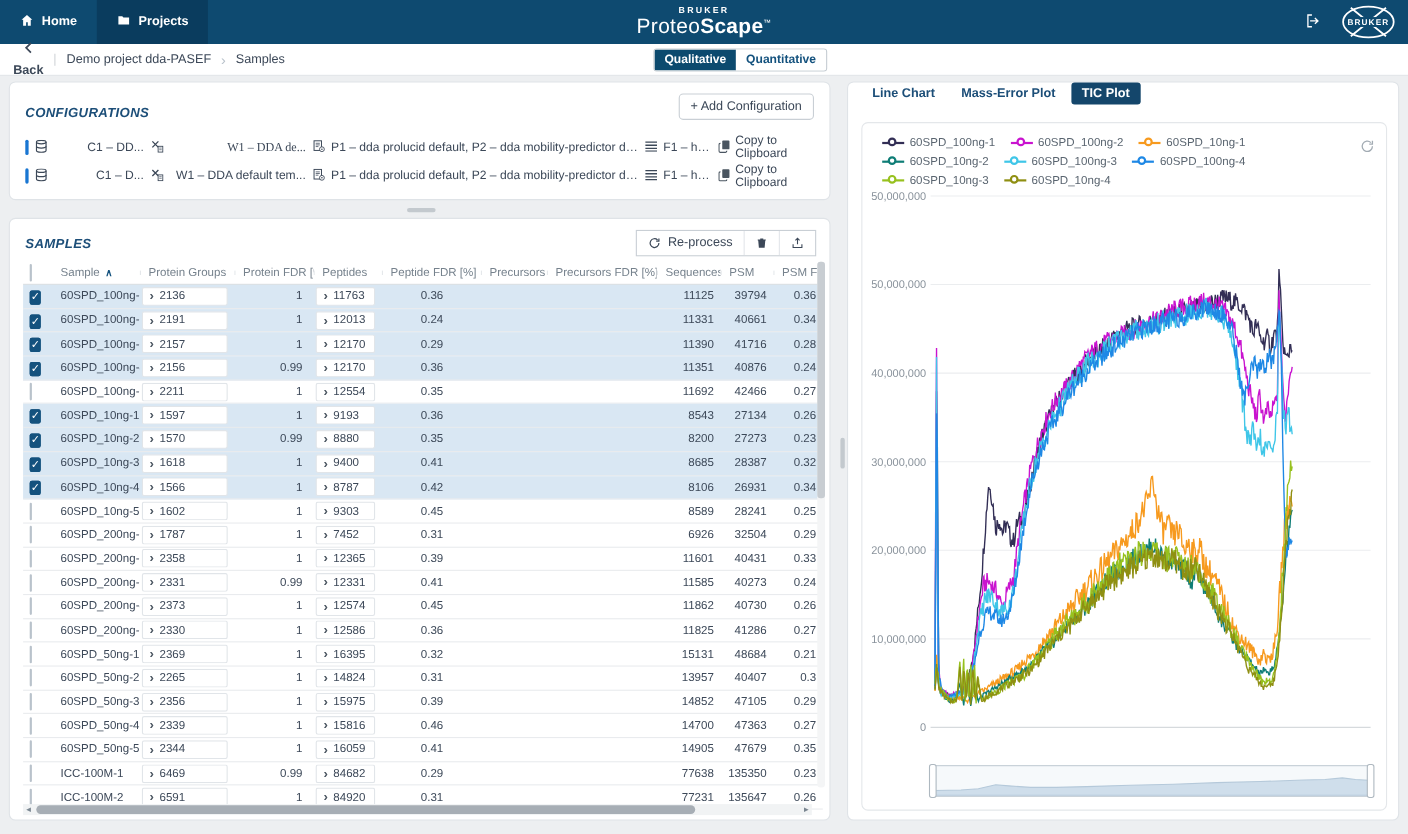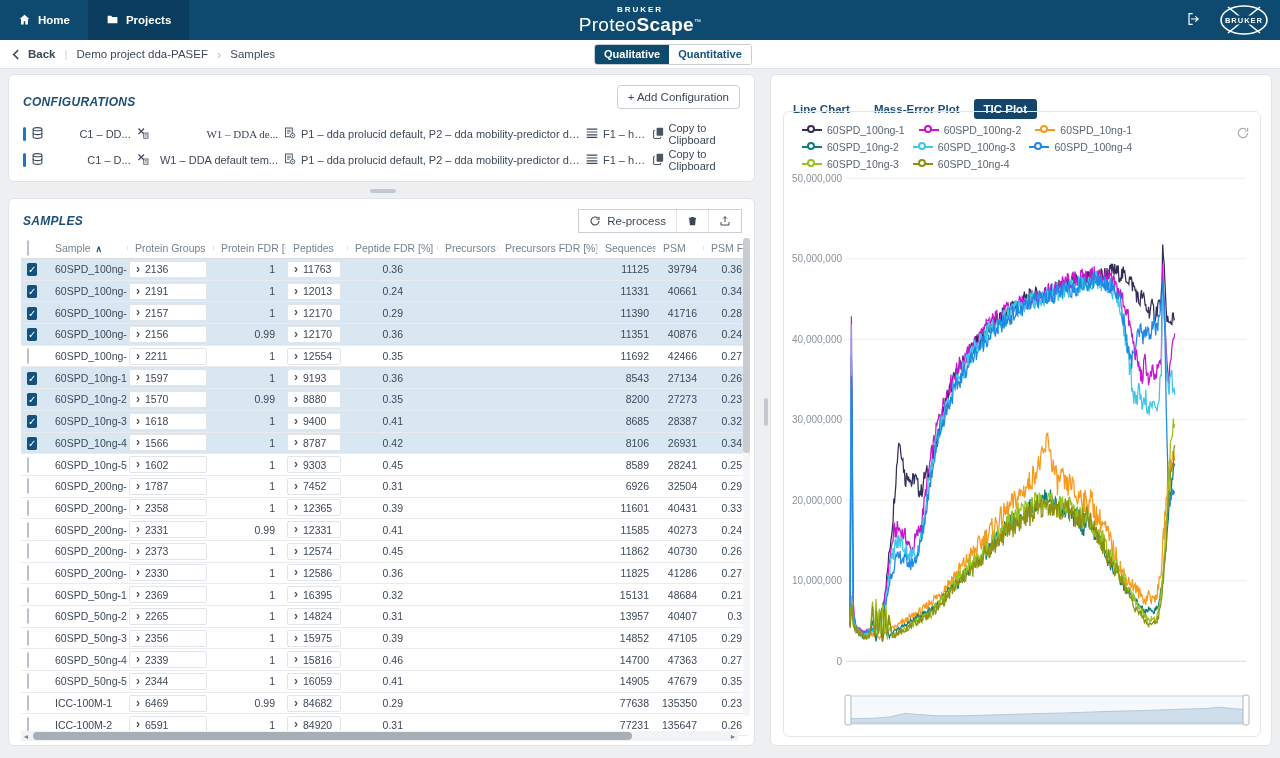--- a/index.html
+++ b/index.html
@@ -14,21 +14,21 @@
   .brand-top { font-size:8px; font-weight:bold; letter-spacing:2px; }
   .brand-main { font-size:19px; margin-top:1px; letter-spacing:.3px; }
   .brand-main b { font-weight:bold; }
   .brand-tm { font-size:7px; vertical-align:super; }
   .nav-right { position:absolute; right:10px; top:0; height:40px; display:flex; align-items:center; gap:16px; }
   .bruker-logo { width:52px; height:34px; }
 
   
   .subheader { position:absolute; left:0; top:40px; width:1280px; height:29px; background:#fff; border-bottom:1px solid #e2e5e8; display:flex; align-items:center; font-size:11.5px; color:#3c4858; }
   .crumb { display:flex; align-items:center; gap:9px; padding-left:12px; }
-  .back { display:flex; align-items:center; gap:9px; font-weight:bold; cursor:pointer; }
+  .back { display:flex; align-items:center; gap:9px; font-weight:bold; cursor:pointer;flex-direction:column; }
   .crumb-div { color:#d0d4d8; }
   .crumb-sep { color:#b9c2cb; font-size:13px; }
   .toggle { position:absolute; left:594px; top:4px; display:flex; border:1px solid #c6cdd3; border-radius:3px; overflow:hidden; height:21px; }
   .toggle span { padding:3px 9px; font-size:11px; font-weight:bold; cursor:pointer; }
   .toggle .on { background:#0c4a6e; color:#fff; }
   .toggle .off { background:#fff; color:#14527e; }
   .sub-right { position:absolute; right:12px; top:0; height:28px; display:flex; align-items:center; gap:22px; }
   .hide-link { display:flex; align-items:center; gap:6px; font-size:11px; color:#3c4858; cursor:pointer; }
 
   
@@ -73,21 +73,21 @@
   .sort { color:#14527e; font-size:9px; font-weight:bold; margin-left:5px; }
 
   .vscroll { position:absolute; right:4px; top:39px; width:7px; height:478px; background:#f4f5f6; border-radius:3px; }
   .vscroll .thumb { position:absolute; top:0; left:0; width:7px; height:215px; background:#c8cdd2; border-radius:3px; }
   .hscroll { position:absolute; left:12px; bottom:4px; right:16px; height:10px; background:#f1f3f4; display:flex; align-items:center; }
   .hscroll .arr { font-size:7px; color:#7a8691; width:10px; text-align:center; }
   .hscroll .track { flex:1; position:relative; height:8px; }
   .hscroll .thumb { position:absolute; left:2px; top:0; width:86%; height:8px; background:#a7aeb5; border-radius:4px; }
 
   
-  #viz-card { left:770px; top:74px; width:502px; height:672px; padding:24px 12px; }
+  #viz-card { left:770px; top:74px; width:502px; height:672px; padding:0 12px; }
   .viz-tabs { display:flex; gap:4px; align-items:center; }
   .viz-tab { font-size:11.5px; font-weight:bold; color:#1c4e78; padding:4px 10px; border-radius:3px; cursor:pointer; }
   .viz-tab.active { background:#14466b; color:#fff; }
   .chart-box { position:absolute; left:12px; top:36px; width:478px; height:626px; border:1px solid #e4e7ea; border-radius:6px; padding:8px; display:flex; flex-direction:column; }
   .legend-wrap { display:flex; align-items:flex-start; }
   .legend { flex:1; display:flex; flex-wrap:wrap; column-gap:14px; row-gap:5px; padding:4px 0 2px 10px; }
   .leg-item { display:flex; align-items:center; gap:5px; font-size:10.5px; color:#5a6570; cursor:pointer; }
   .leg-mark { position:relative; width:20px; height:8px; }
   .leg-mark .ln { position:absolute; left:0; right:0; top:3px; height:2px; }
   .leg-mark .dot { position:absolute; left:5px; top:-1px; width:8px; height:8px; border-radius:50%; background:#fff; border:2px solid #000; }

